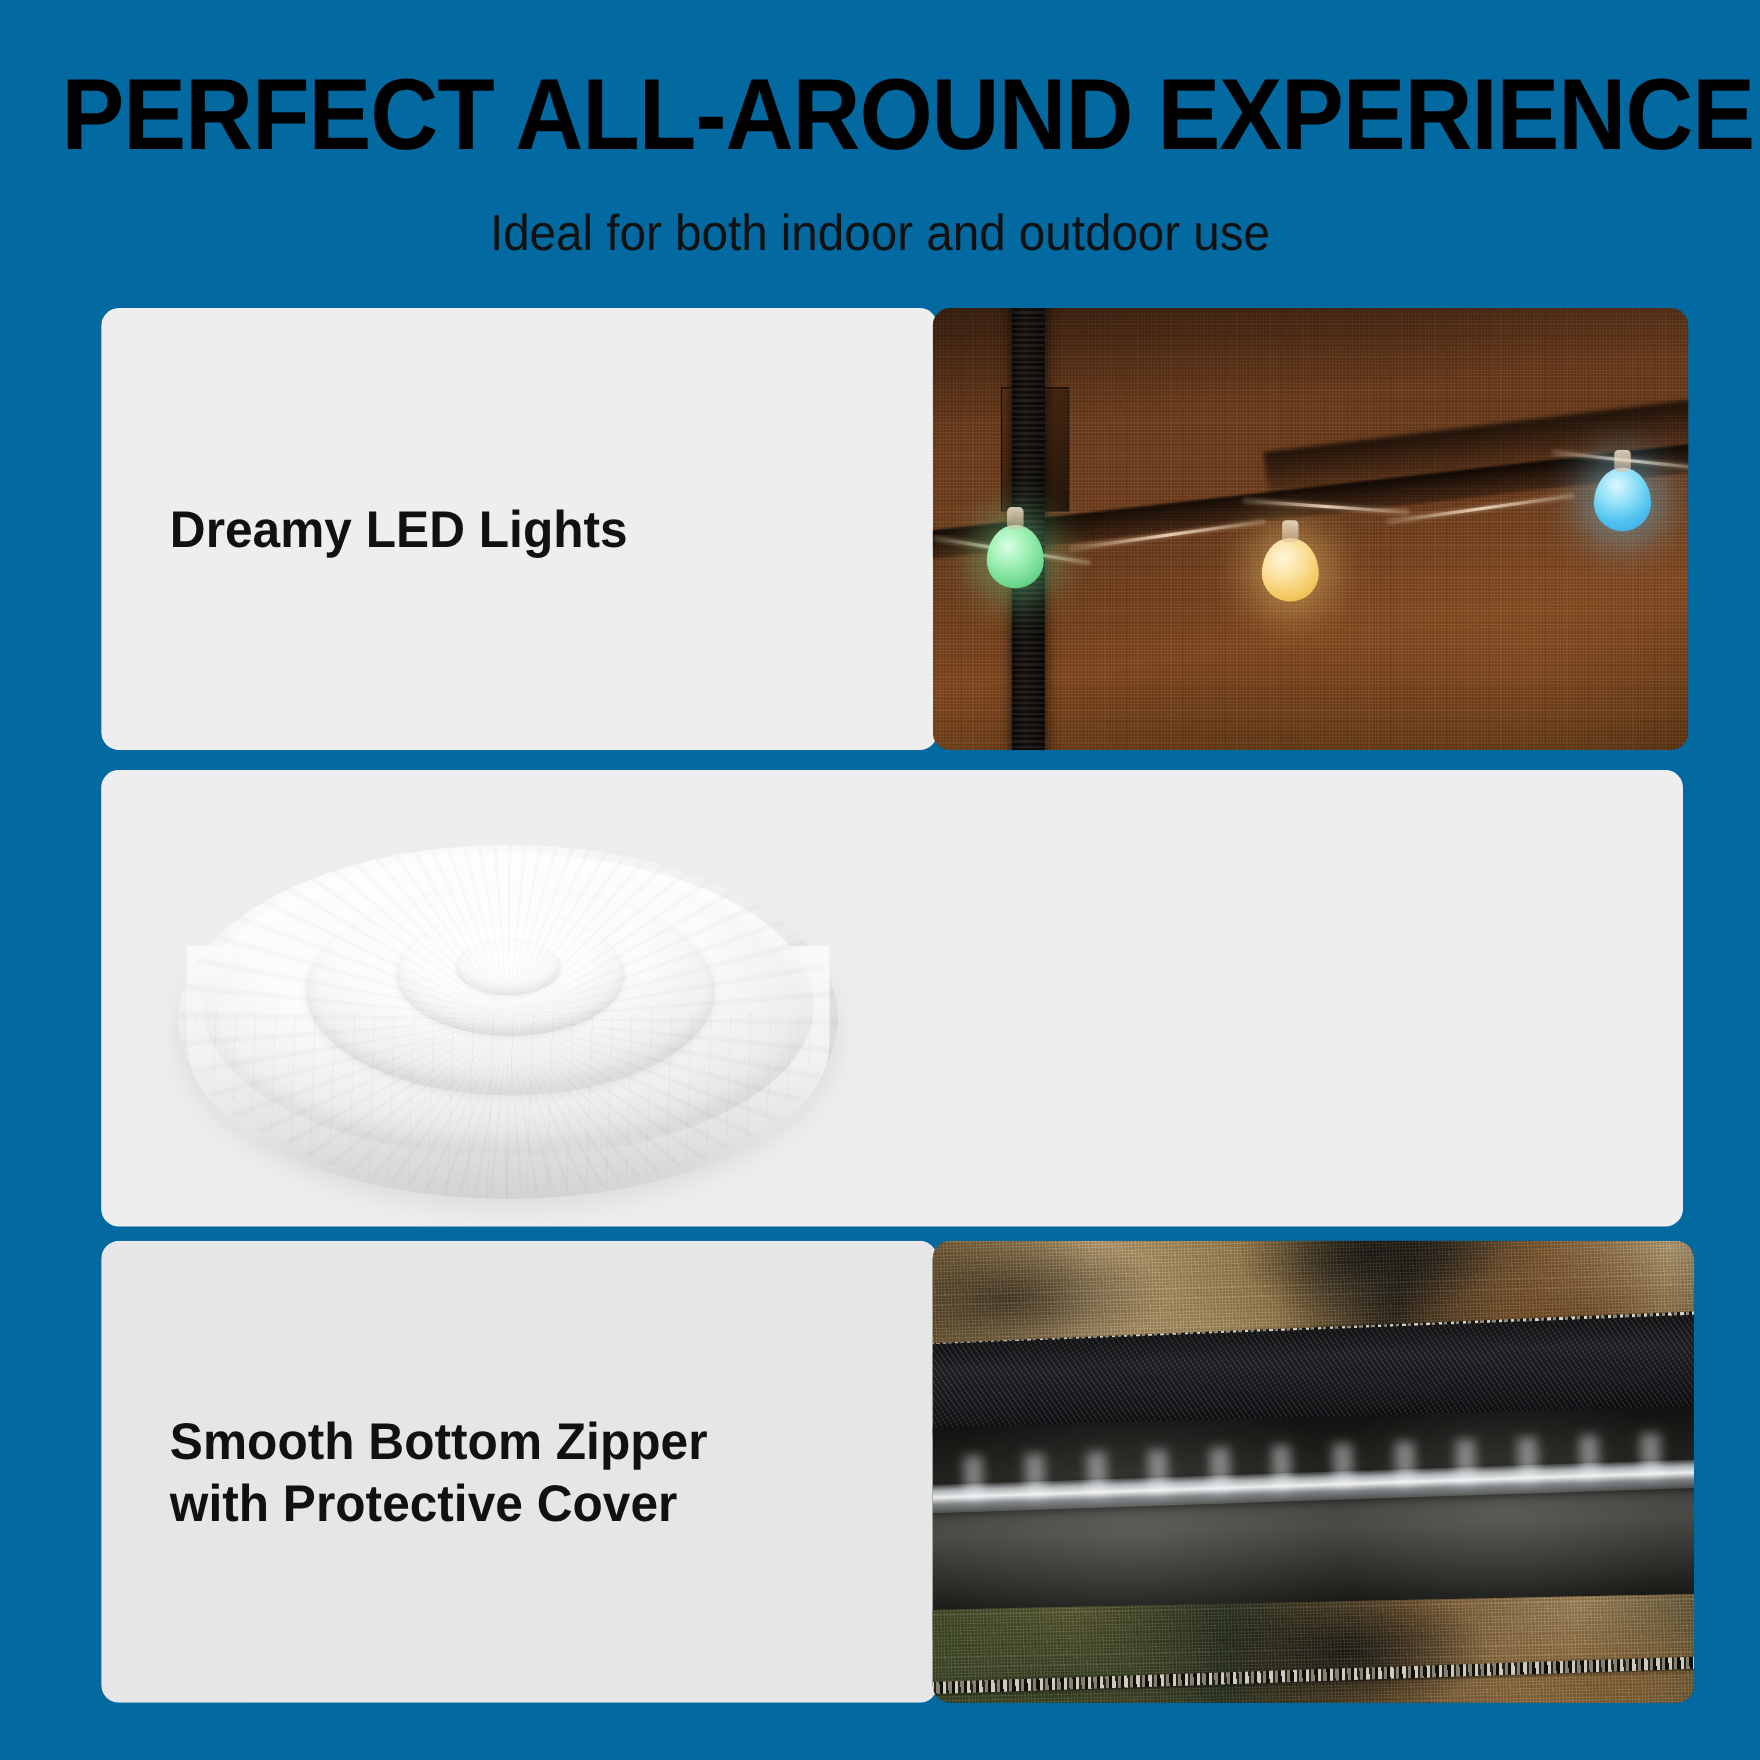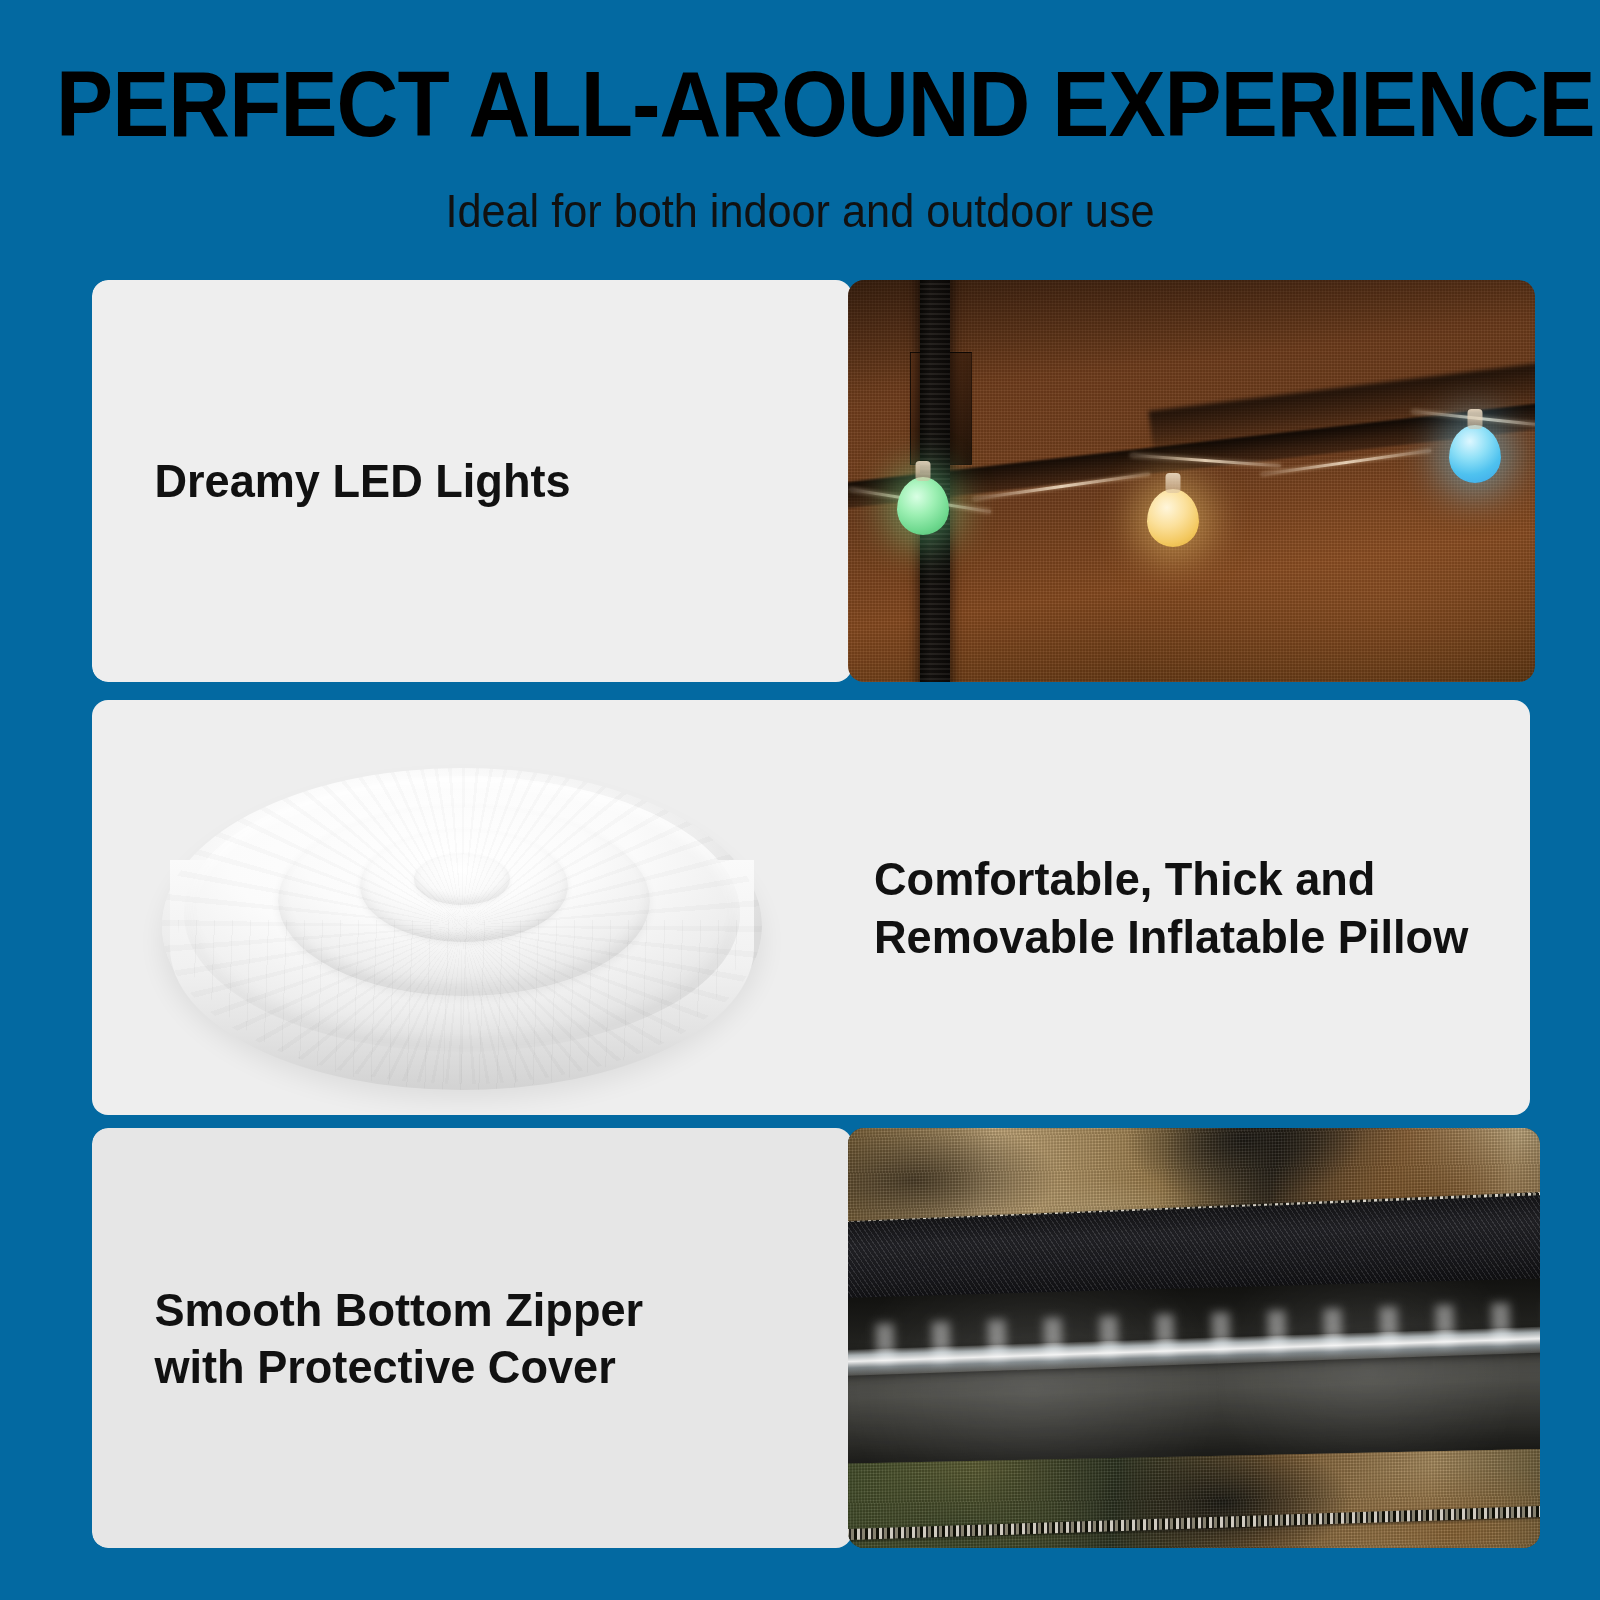--- a/index.html
+++ b/index.html
@@ -384,26 +384,20 @@
       <div class="pillow-base"></div>
       <div class="pillow-side"></div>
       <div class="ring" id="ring-outer"></div>
       <div class="ring" id="ring-mid"></div>
       <div class="ring" id="ring-inner"></div>
       <div class="ring" id="ring-core"></div>
       <div class="creases"></div>
       <div class="creases-lower"></div>
     </div>
 
-    <div class="card-text-pane" id="pane-2-text">
-      <div class="card-label">
-        <span>Comfortable, Thick and</span><br>
-        <span>Removable Inflatable Pillow</span>
-      </div>
-    </div>
   </div>
 
   <div class="card" id="card-3">
 
     <div class="card-text-pane" id="pane-3-text">
       <div class="card-label">
         <span>Smooth Bottom Zipper</span><br>
         <span>with Protective Cover</span>
       </div>
     </div>

